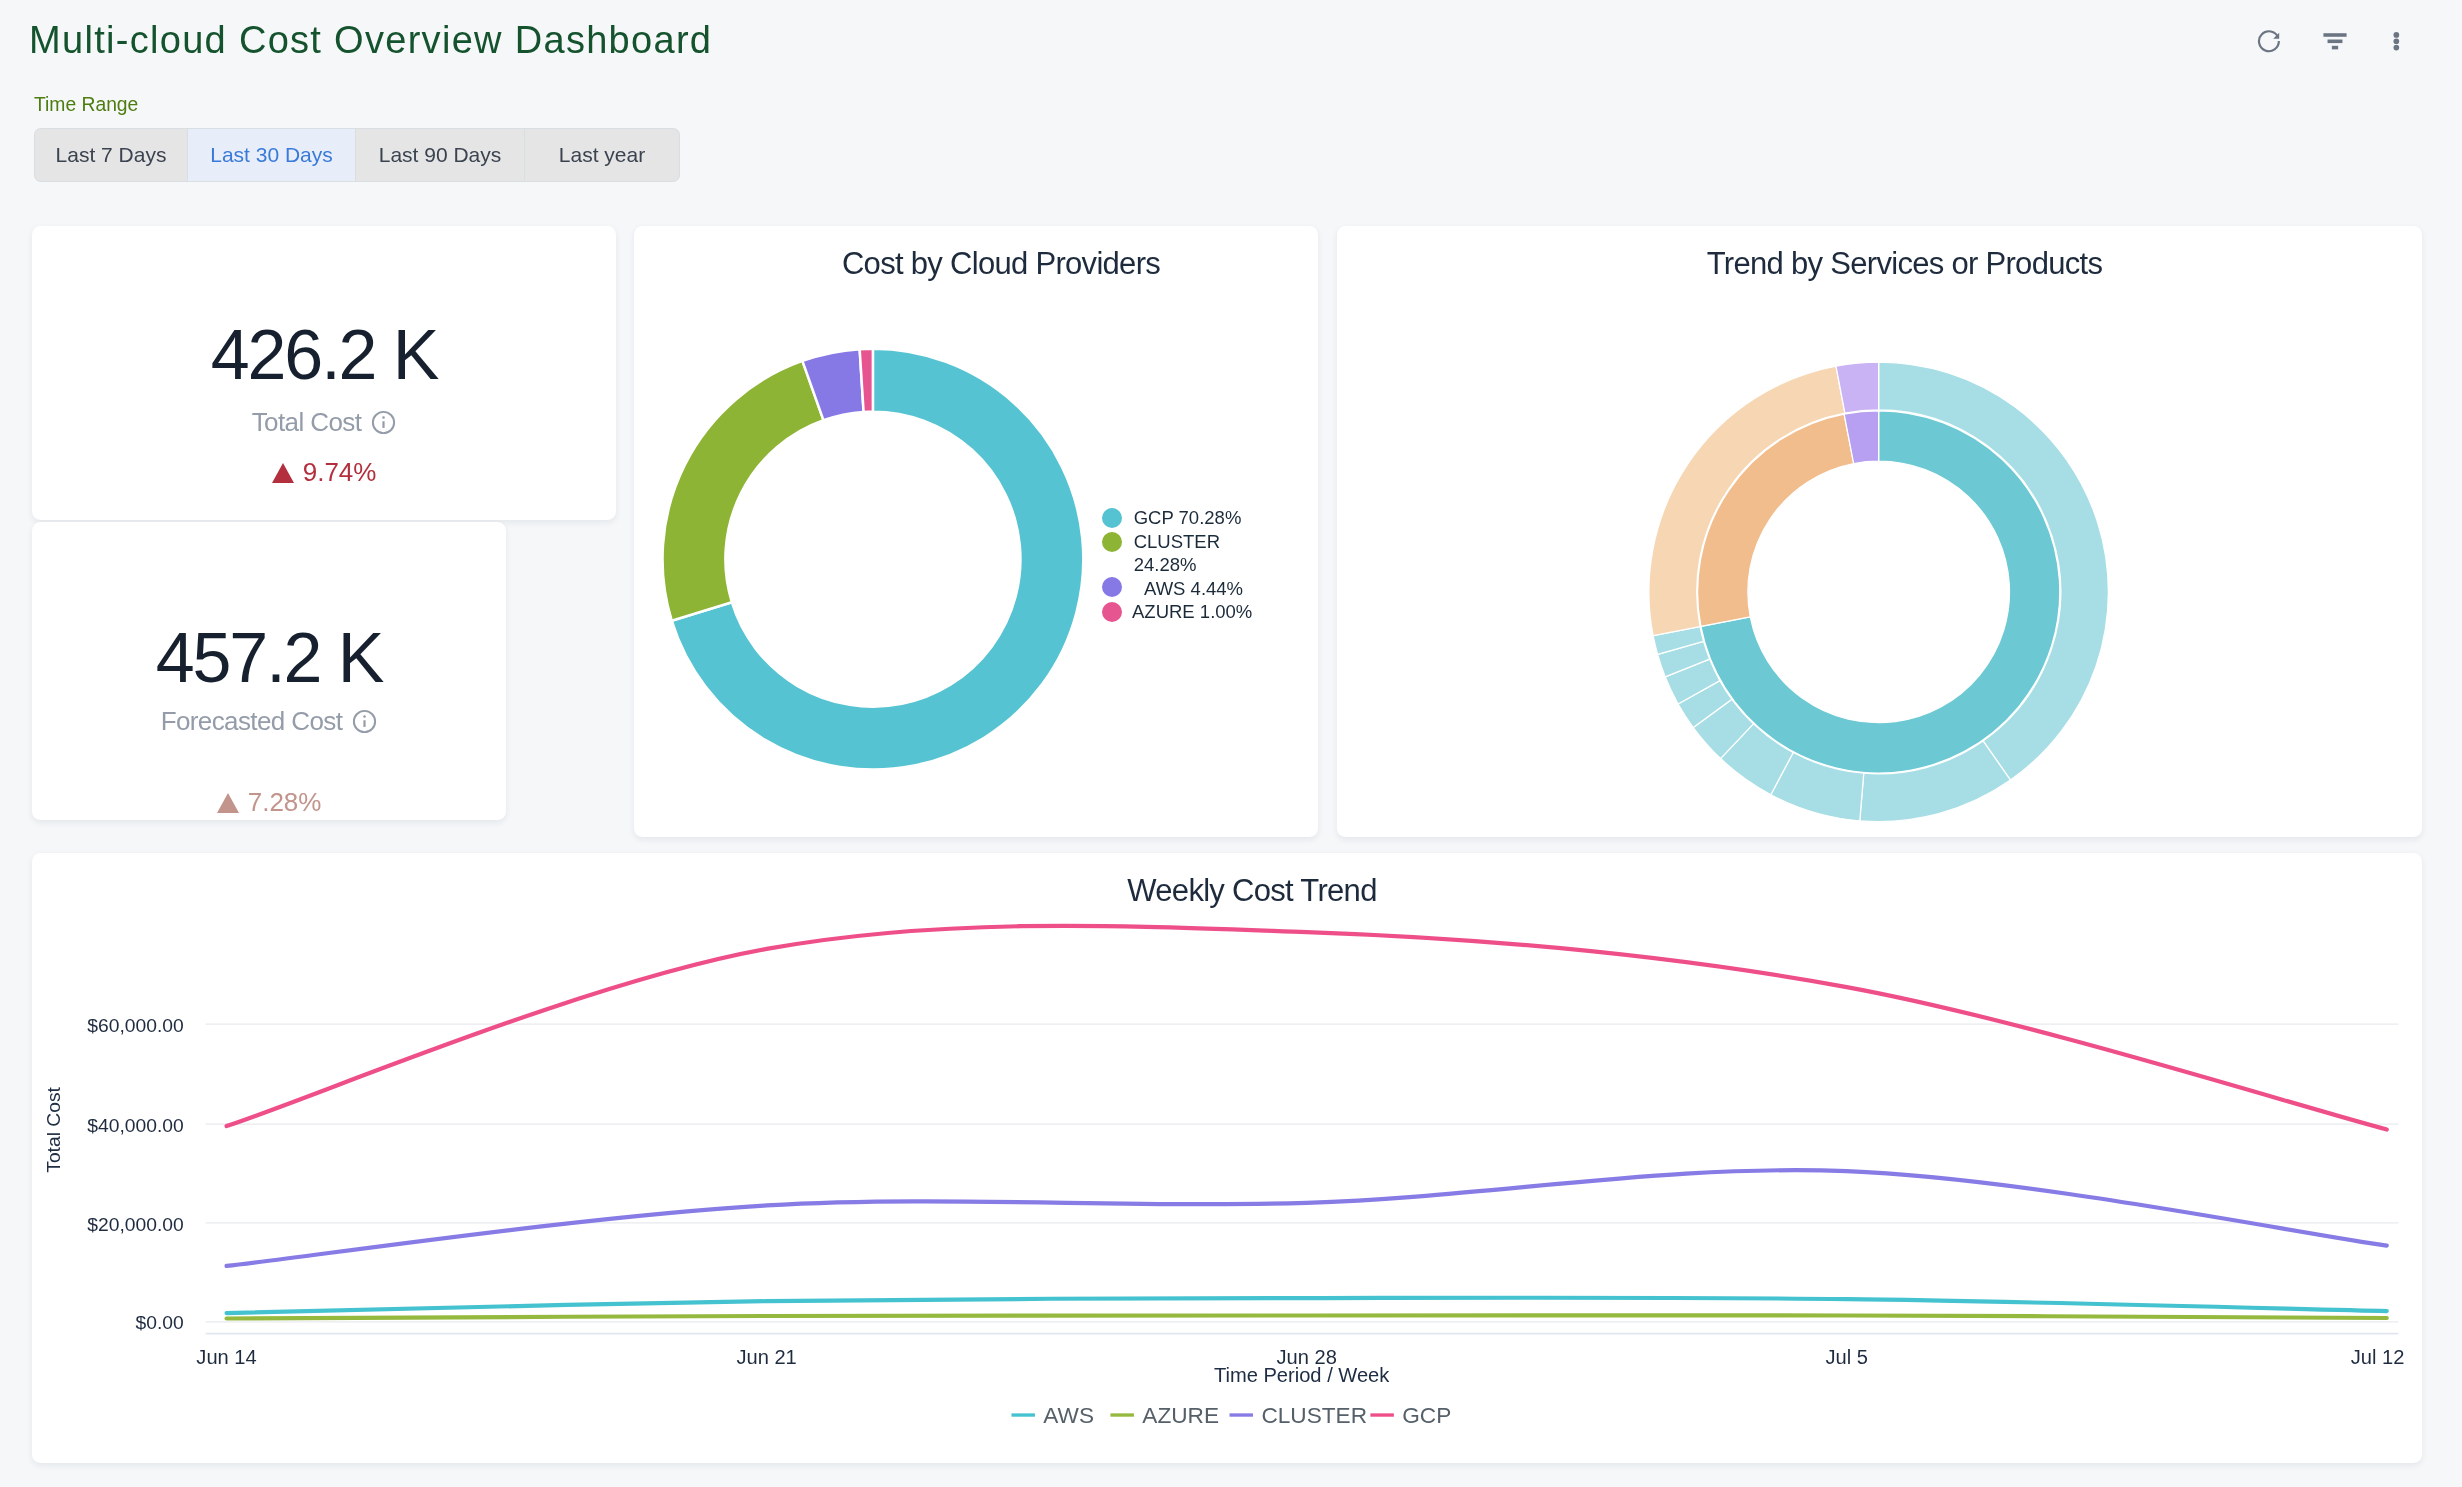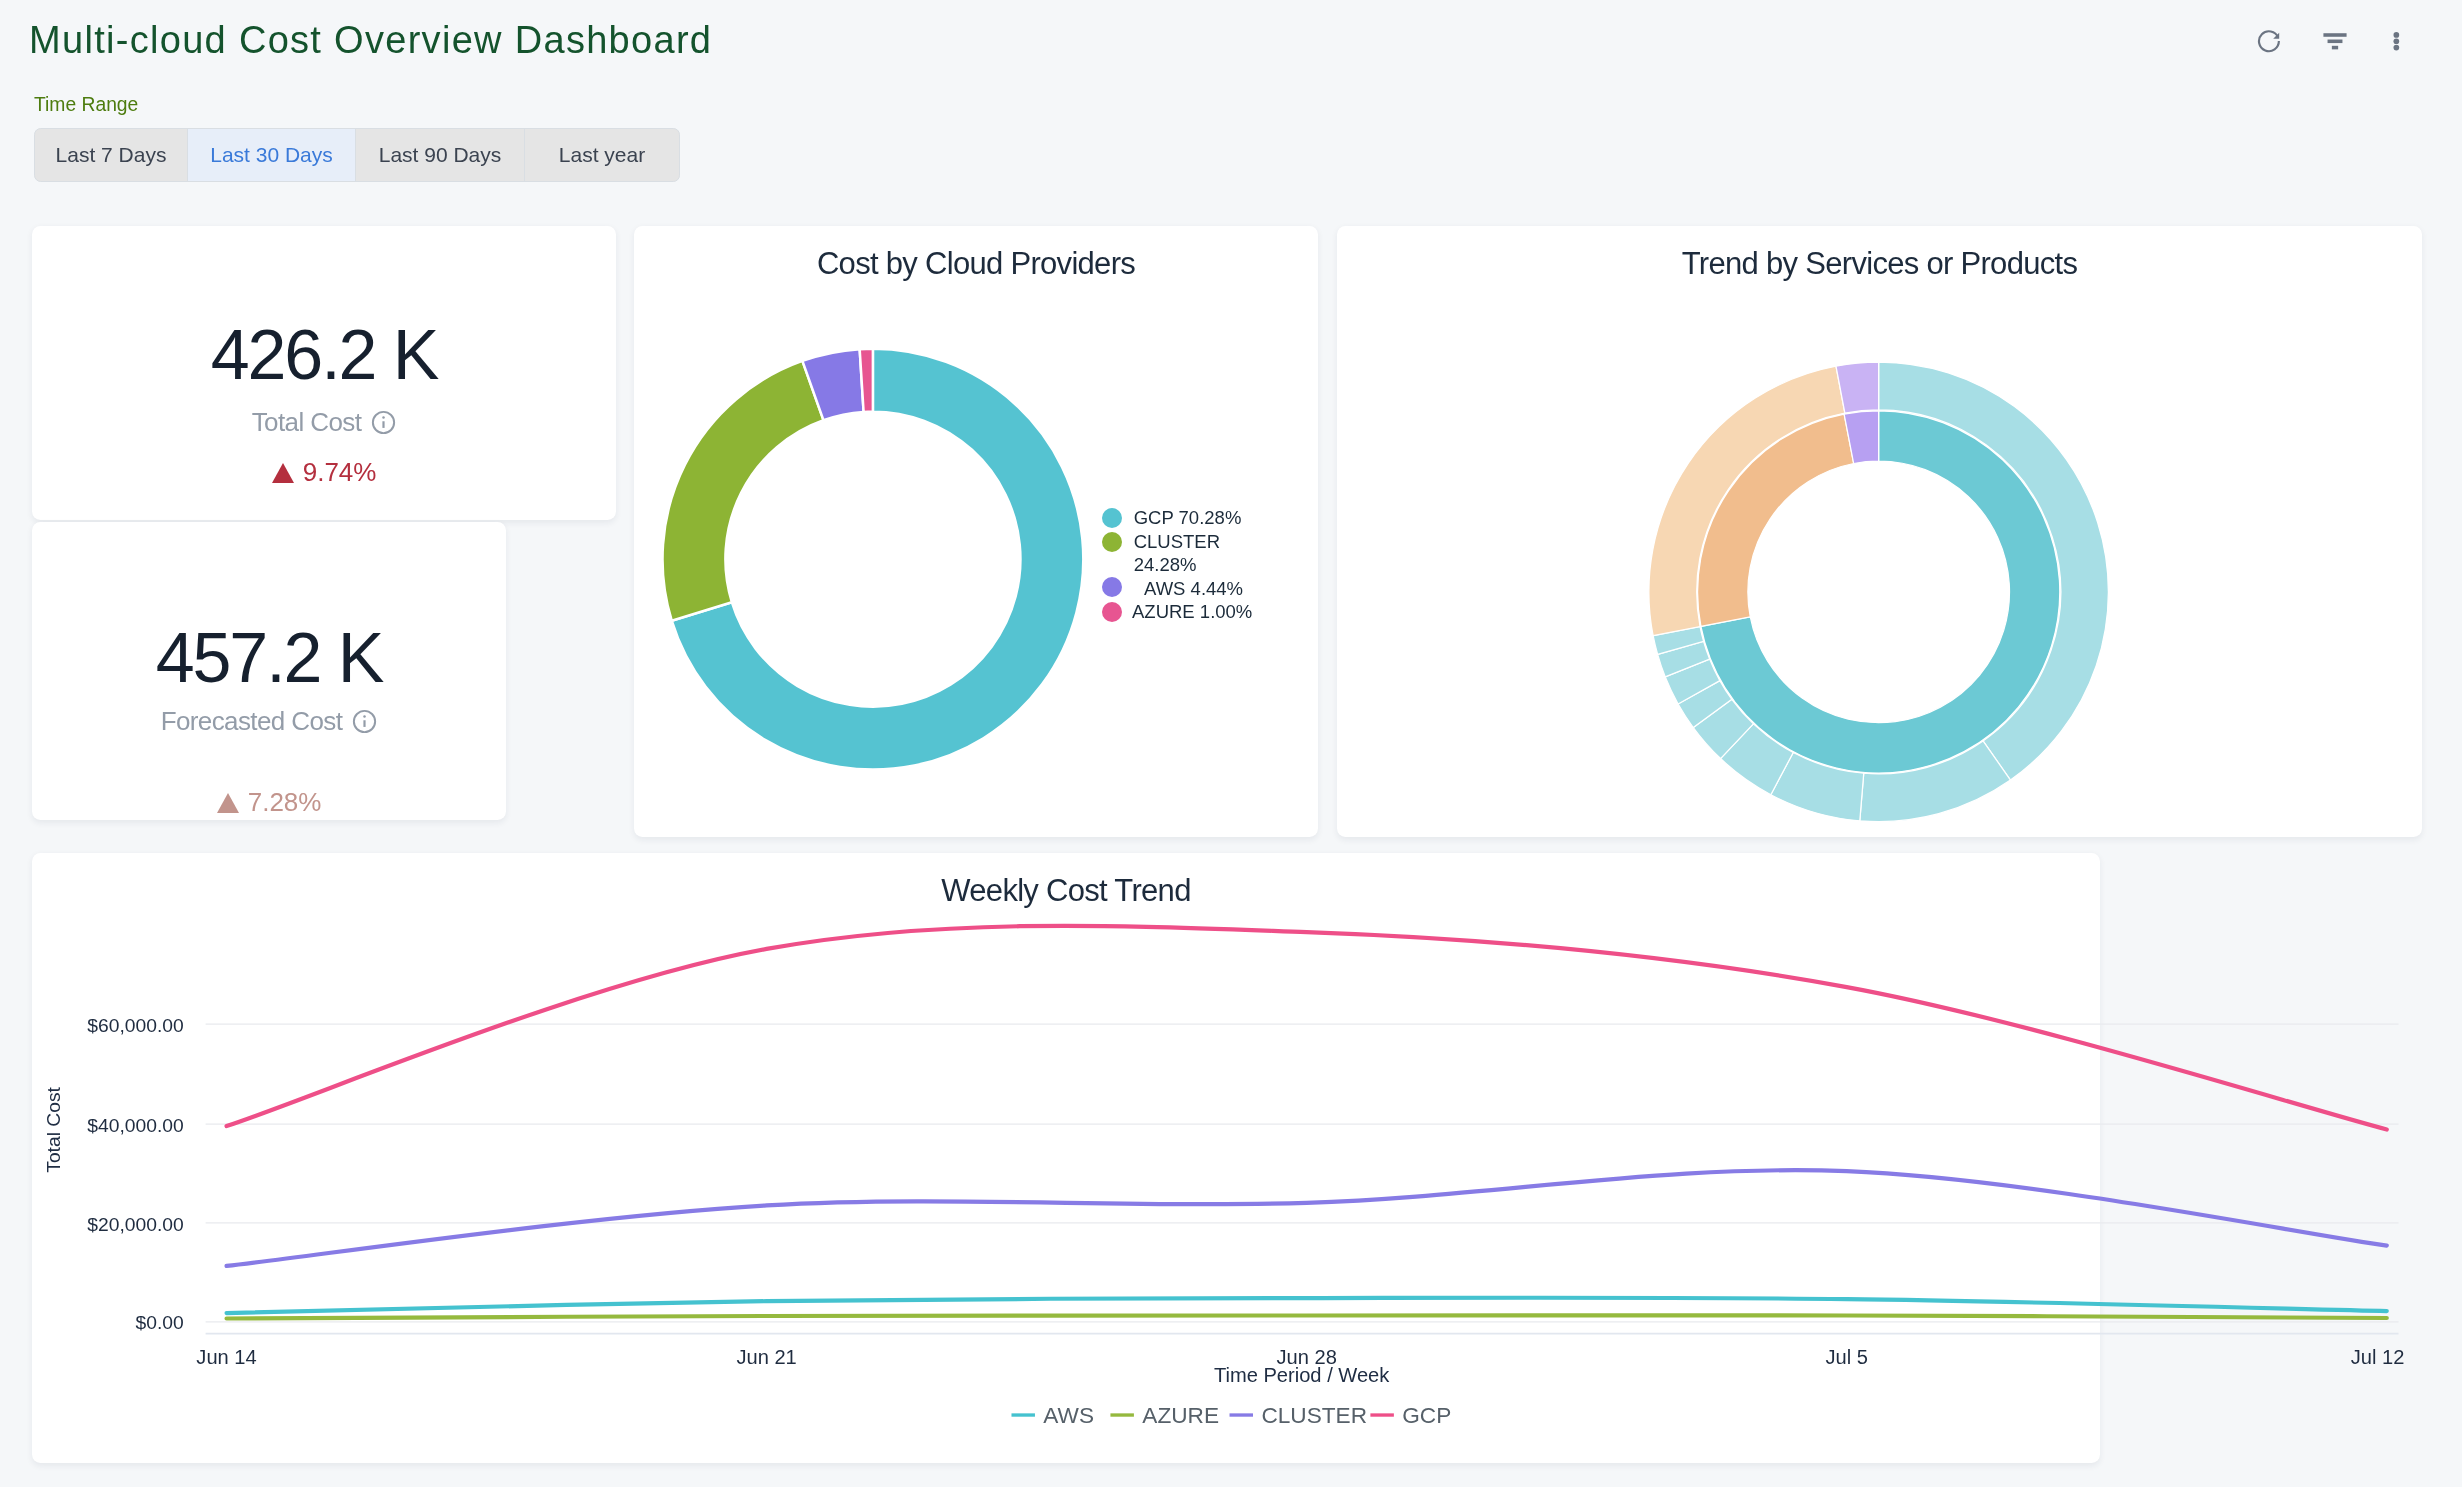--- a/index.html
+++ b/index.html
@@ -2,21 +2,21 @@
 <html style="font-size:13.4px"><head>
 <meta charset="utf-8">
 <style>
   * { margin:0; padding:0; box-sizing:border-box; }
   html,body { width:2462px; height:1488px; background:#f5f7f9; overflow:hidden;
     font-family:"Liberation Sans", sans-serif; }
   .abs { position:absolute; }
   .card { position:absolute; background:#fff; border-radius:8.4px;
     box-shadow:0 2.5px 6.7px rgba(25,39,64,0.07); }
   .ctitle { position:absolute; width:100%; text-align:center; top:21px;
-    font-size:31px; color:#1d2b3c; line-height:1.1; letter-spacing:-0.7px; }
+    font-size:31px; color:#1d2b3c; line-height:1.1; letter-spacing:-0.7px;margin-left:25px; }
   h1 { position:absolute; left:29px; top:18.5px; font-size:38px; font-weight:500;
     color:#14532d; letter-spacing:1.3px; }
   .tr-label { position:absolute; left:34px; top:94px; font-size:19.3px; color:#4d7c0f; }
   .btngroup { position:absolute; left:34px; top:128px; height:54px; display:flex;
     border:1.3px solid #d9dee3; border-radius:6.7px; background:#e5e5e5; overflow:hidden; }
   .btn { display:flex; align-items:center; justify-content:center; font-size:21px;
     color:#3b4350; border-right:1.3px solid #d9dee3; }
   .btn:last-child { border-right:none; }
   .btn.sel { background:#e7eef9; color:#3a7ad9; }
   .bignum { position:absolute; width:100%; text-align:center; font-size:70px;
@@ -128,21 +128,21 @@
       <path d="M424.9 597.8 A274 274 0 0 1 406.8 569.7 L456.6 541.9 A217 217 0 0 0 470.9 564.2 Z" fill="#a7dee5"></path>
       <path d="M406.8 569.7 A274 274 0 0 1 391.4 537.3 L444.4 516.2 A217 217 0 0 0 456.6 541.9 Z" fill="#a7dee5"></path>
       <path d="M391.4 537.3 A274 274 0 0 1 382.4 510.6 L437.2 495.1 A217 217 0 0 0 444.4 516.2 Z" fill="#a7dee5"></path>
       <path d="M382.4 510.6 A274 274 0 0 1 377.0 488.3 L433.0 477.4 A217 217 0 0 0 437.2 495.1 Z" fill="#a7dee5"></path>
       <path d="M377.0 488.3 A274 274 0 0 1 595.1 166.8 L605.7 222.8 A217 217 0 0 0 433.0 477.4 Z" fill="#f7d7b3"></path>
       <path d="M595.1 166.8 A274 274 0 0 1 646.0 162.0 L646.0 219.0 A217 217 0 0 0 605.7 222.8 Z" fill="#c9b3f4"></path>
     </g>
   </svg>
 </div>
 
-<div class="card" style="left:32px;top:853px;width:2068px;height:610px">
+<div class="card" style="left:32px;top:853px;width:2390px;height:610px">
   <div class="ctitle">Weekly Cost Trend</div>
   <svg class="abs" style="left:0;top:0" width="2390" height="610" viewBox="0 0 2850 727">
     <g stroke="#e8eaee" stroke-width="1.5">
       <line x1="207" y1="204" x2="2822" y2="204"></line>
       <line x1="207" y1="323" x2="2822" y2="323"></line>
       <line x1="207" y1="441" x2="2822" y2="441"></line>
       <line x1="207" y1="559" x2="2822" y2="559"></line>
     </g>
     <line x1="207" y1="573" x2="2822" y2="573" stroke="#e2e7ef" stroke-width="2"></line>
     <g fill="none" stroke-width="5" stroke-linecap="round">

